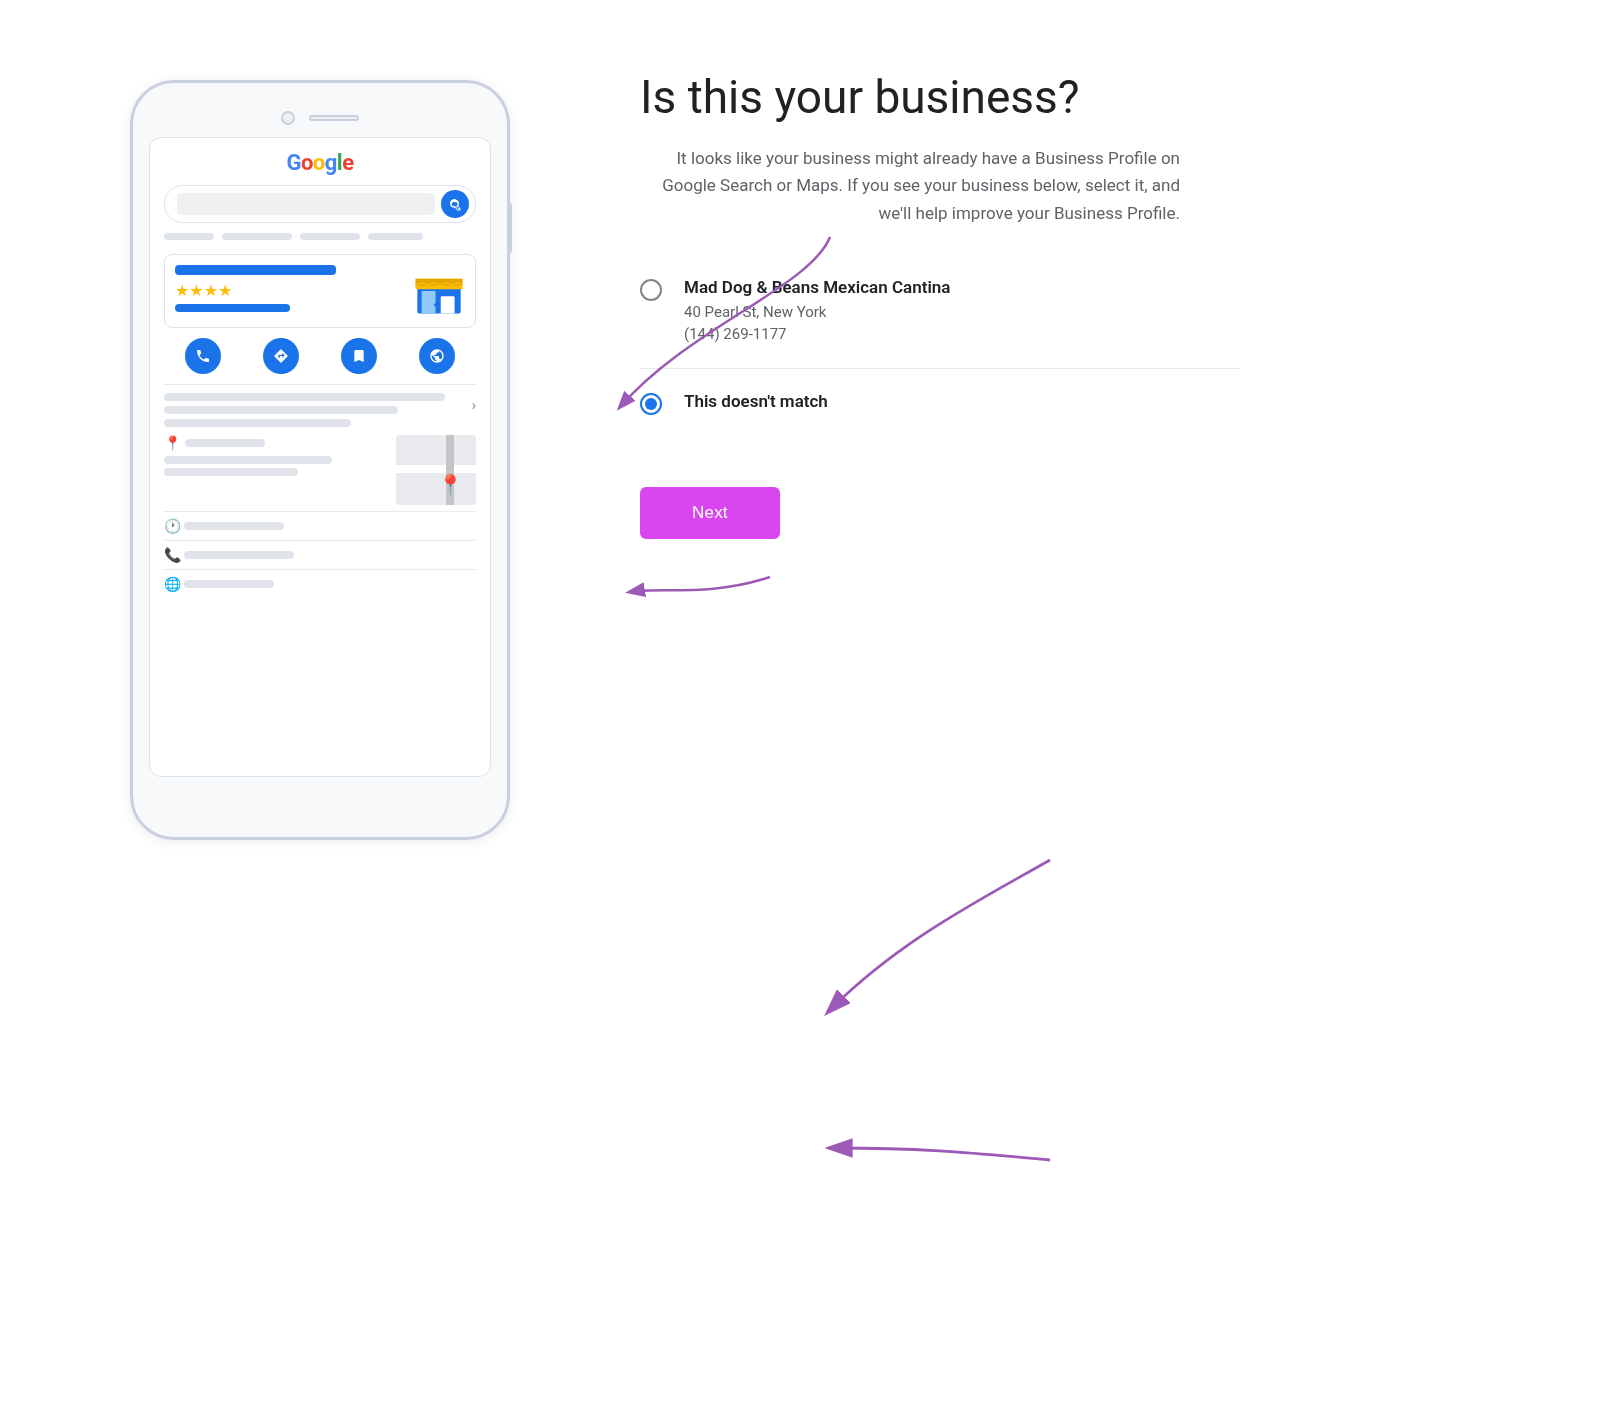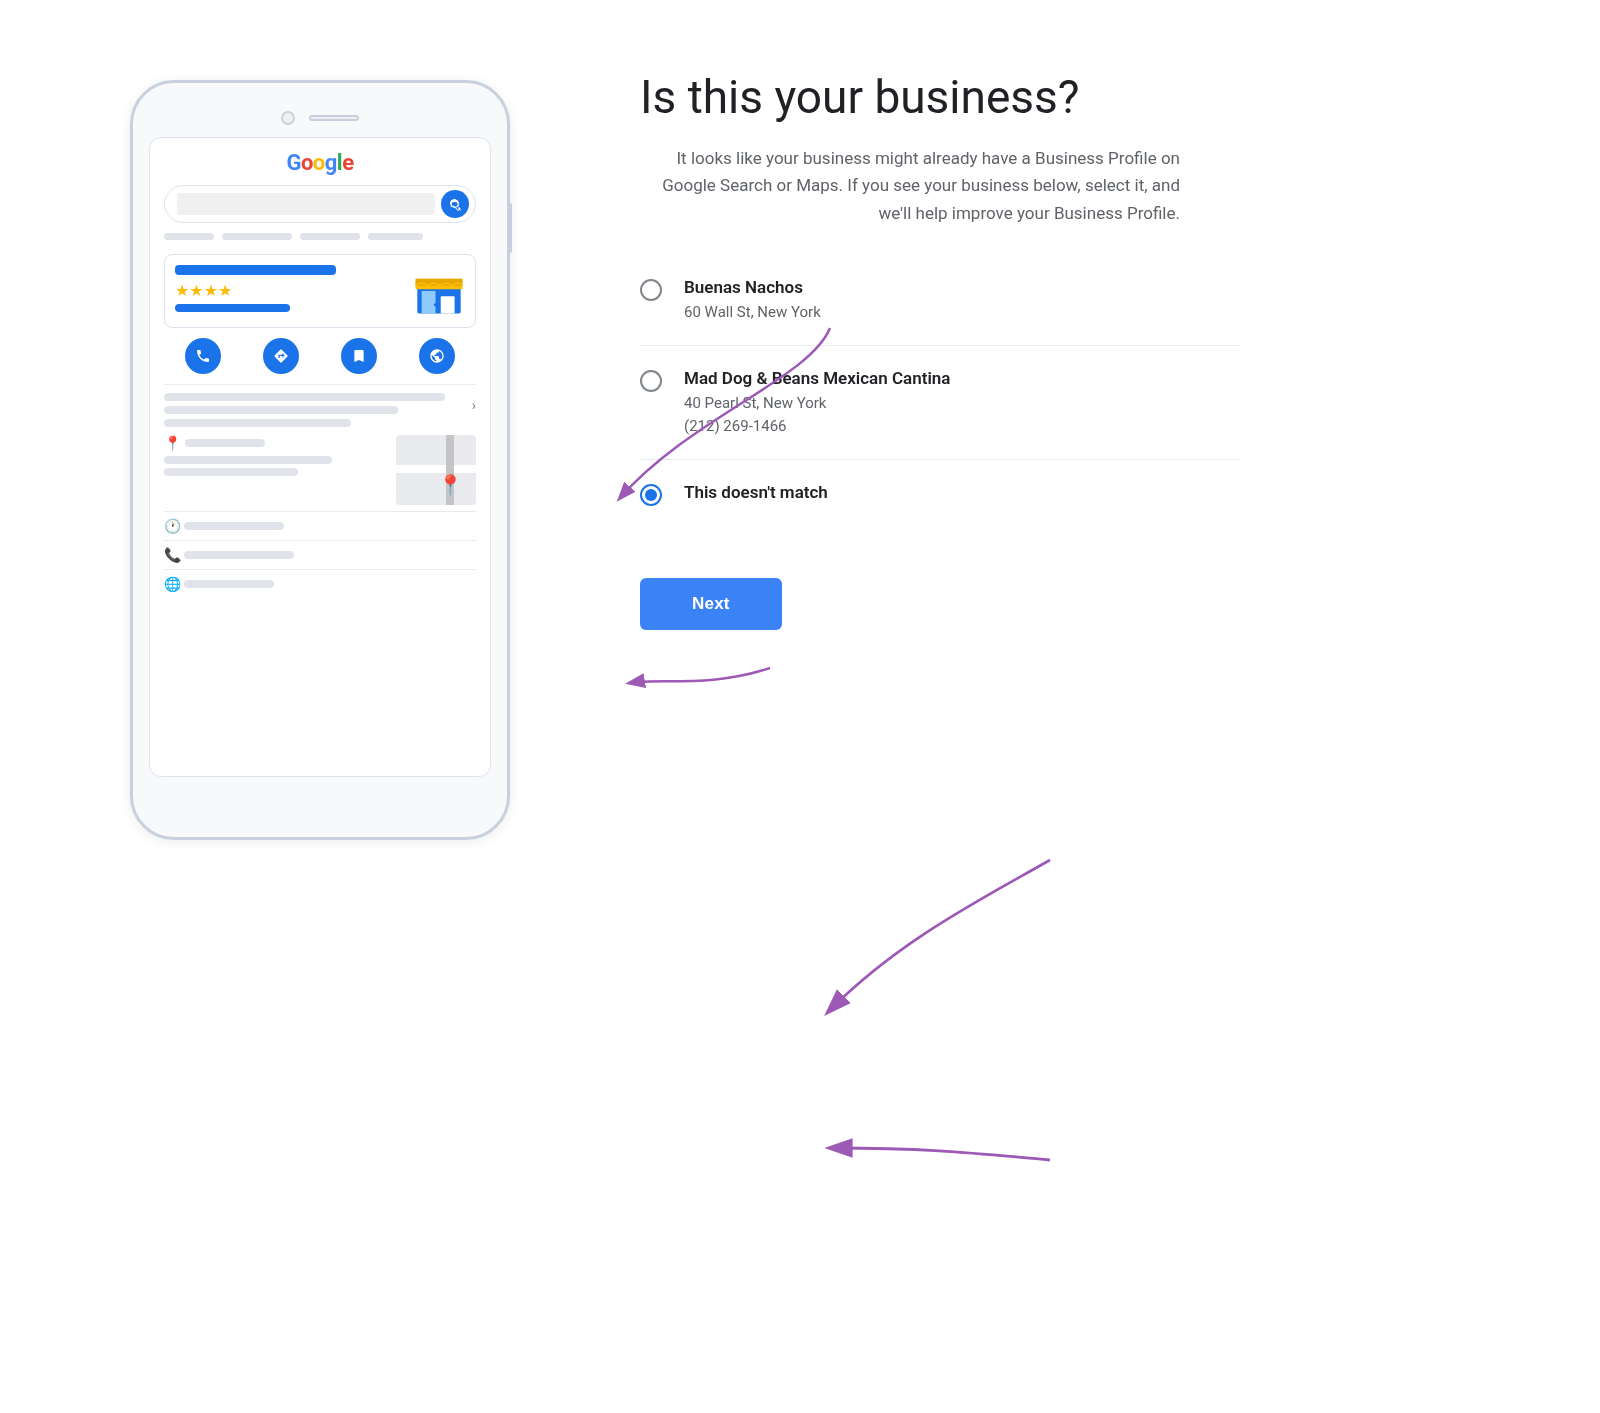--- a/index.html
+++ b/index.html
@@ -317,27 +317,27 @@
       line-height: 1.5;
     }
 
     
     .next-area {
       margin-top: 50px;
       position: relative;
       display: inline-block;
     }
     .next-btn {
-      background: #3b82f6;
+      background: #d946ef;
       color: #fff;
       border: none;
       border-radius: 6px;
       padding: 16px 52px;
       font-size: 17px;
-      font-weight: 700;
+      font-weight: 400;
       cursor: pointer;
       letter-spacing: 0.2px;
     }
 
     .right-content {
       position: relative;
     }
   </style>
 </head>
 <body>
@@ -466,38 +466,30 @@
     </div>
   </div>
 </div>
 
 <div class="right-panel right-content">
   <h1 class="page-title">Is this your business?</h1>
   <p class="page-subtitle">It looks like your business might already have a Business Profile on Google Search or Maps. If you see your business below, select it, and we'll help improve your Business Profile.</p>
 
   <div class="options-list">
 
-    <div class="option-item">
-      <div class="radio-outer">
-      </div>
-      <div class="option-details">
-        <div class="option-name">Buenas Nachos</div>
-        <div class="option-address">60 Wall St, New York</div>
-      </div>
-    </div>
 
 
     <div class="option-item">
       <div class="radio-outer">
       </div>
       <div class="option-details">
         <div class="option-name">Mad Dog &amp; Beans Mexican Cantina</div>
         <div class="option-address">
           <span>40 Pearl St, New York</span><br>
-          <span>(212) 269-1466</span>
+          <span>(144) 269-1177</span>
         </div>
       </div>
     </div>
 
     <div class="option-item" style="border-bottom: none;">
       <div class="radio-outer selected">
         <div class="radio-inner"></div>
       </div>
       <div class="option-details">
         <div class="option-name">This doesn't match</div>

